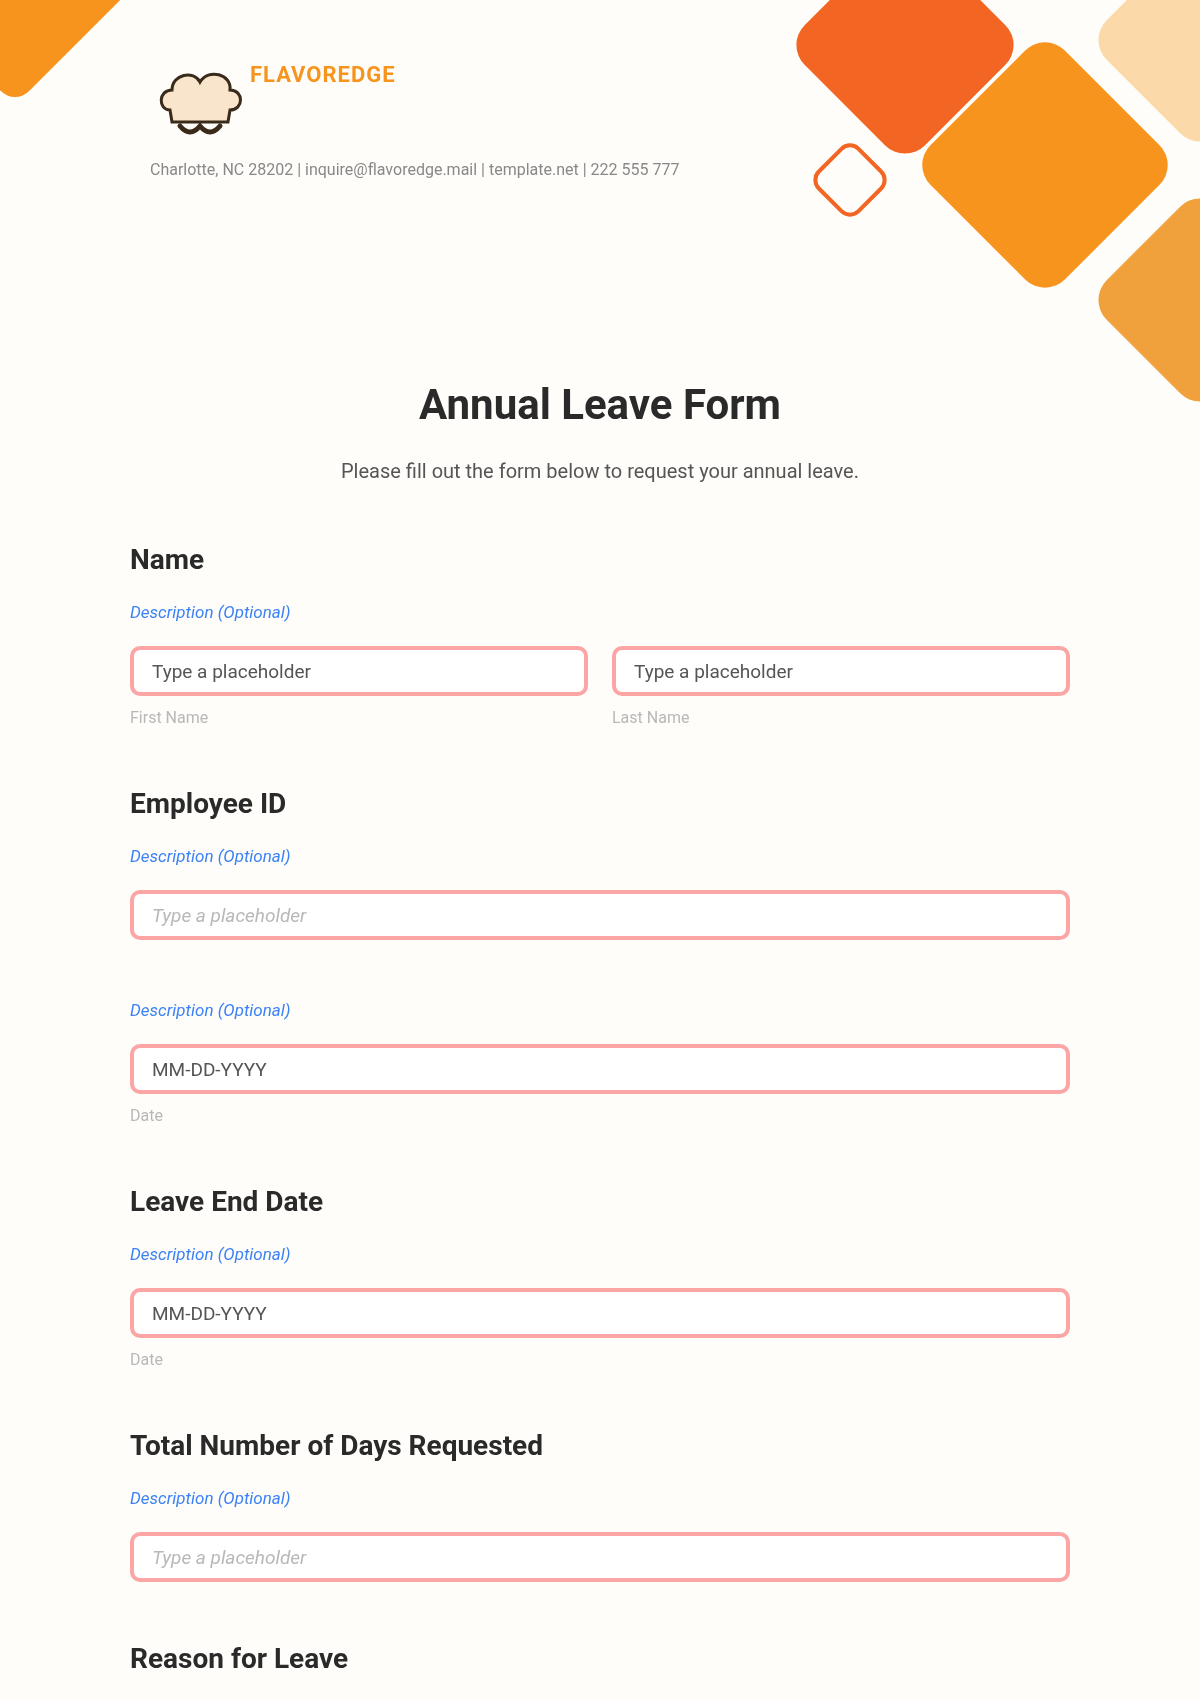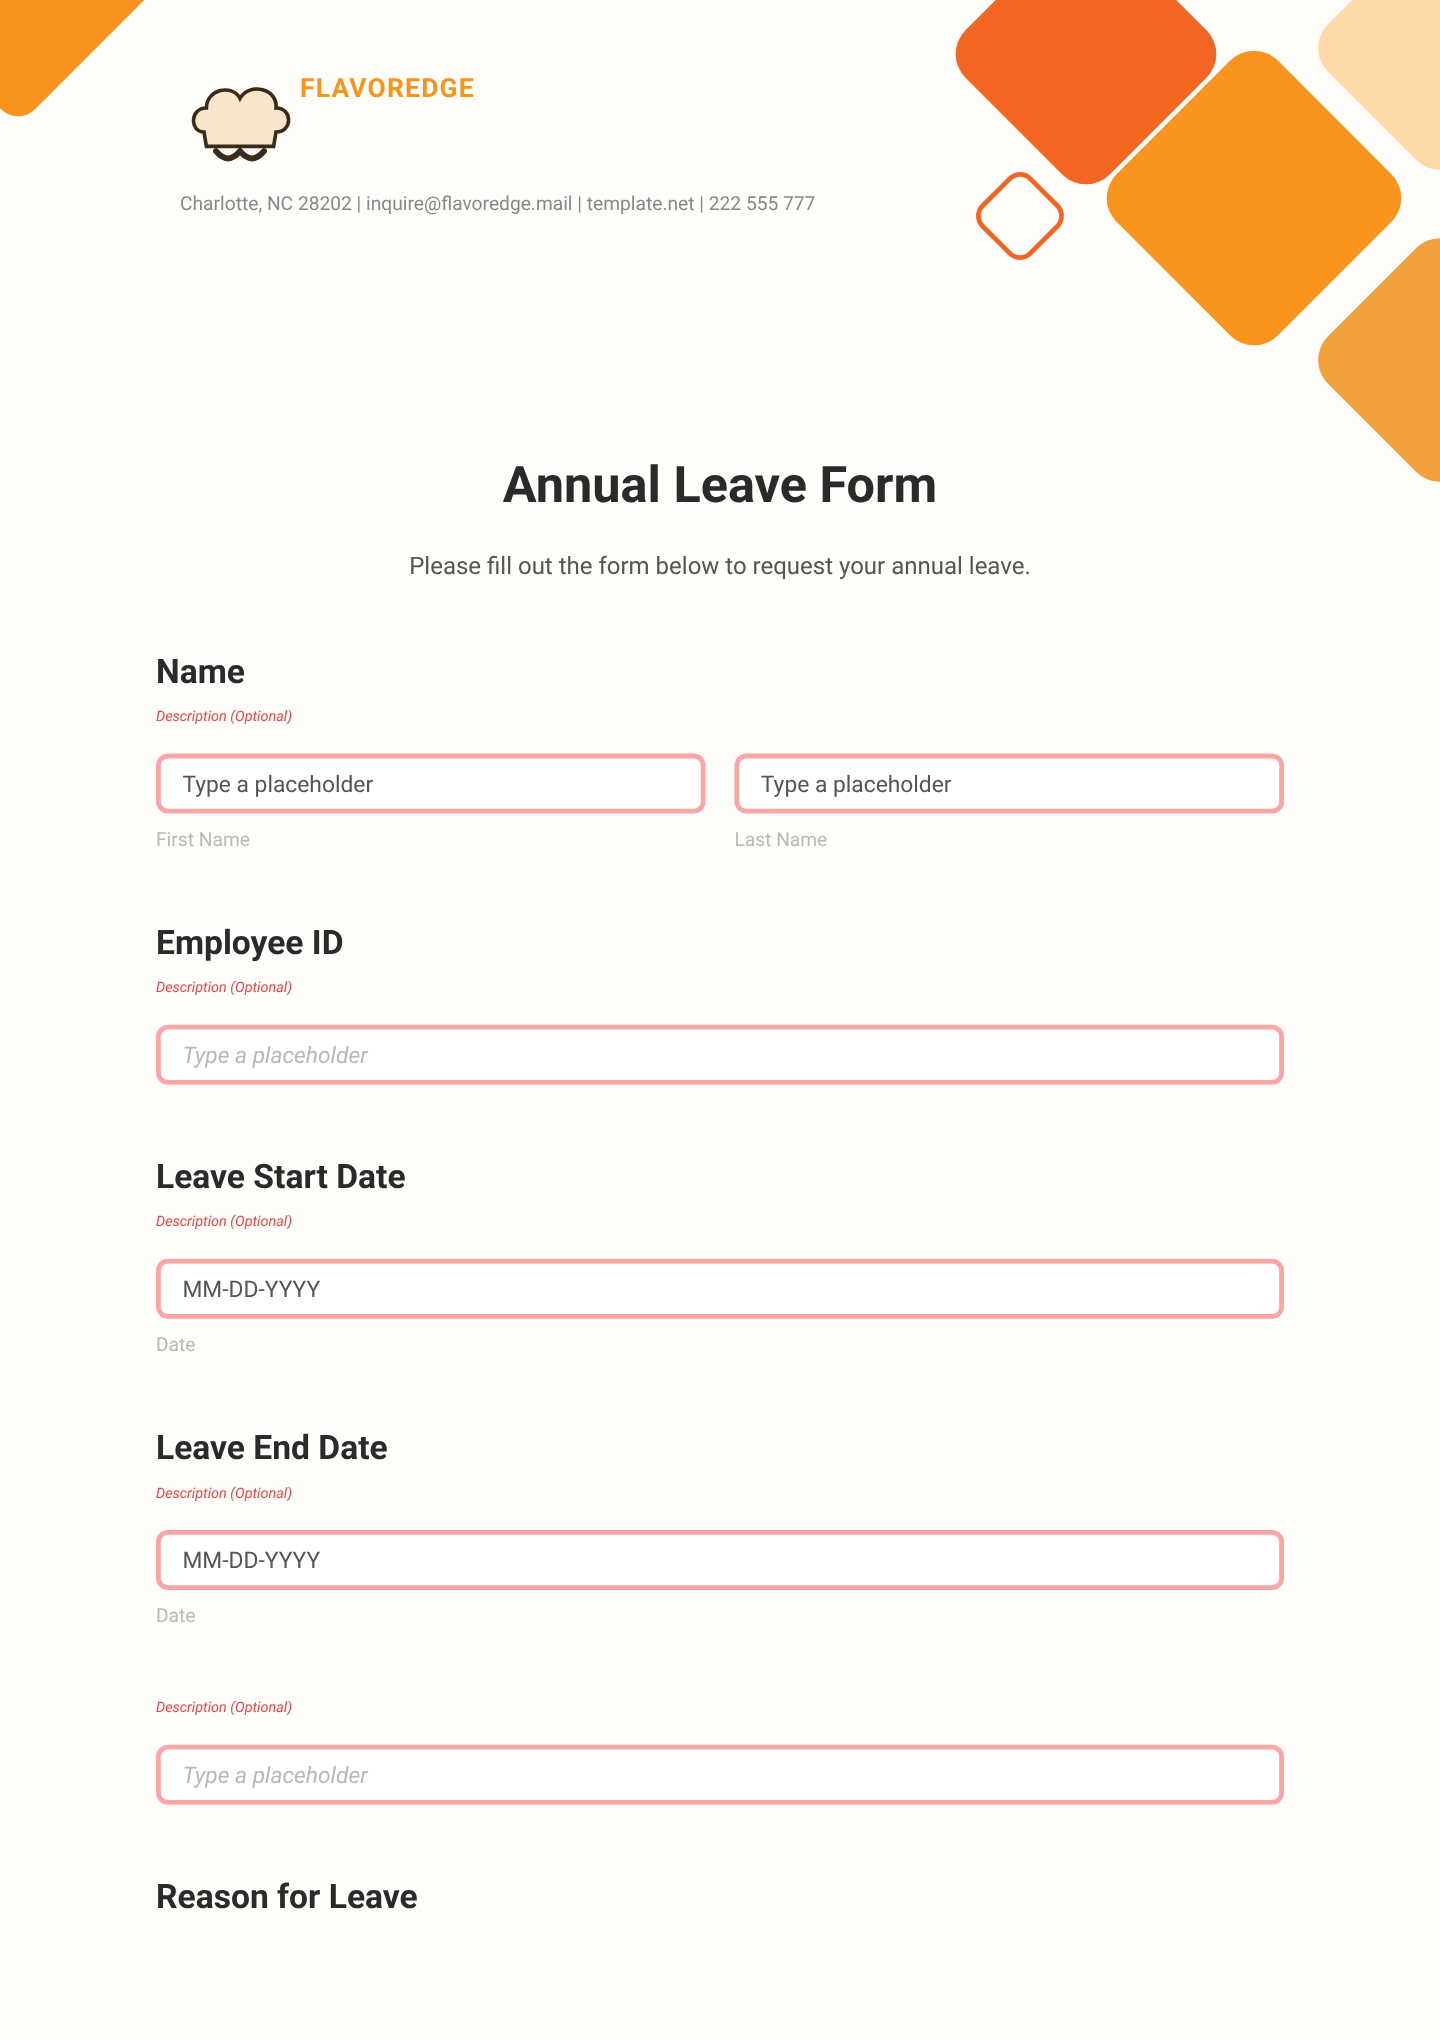--- a/index.html
+++ b/index.html
@@ -37,21 +37,21 @@
     position: absolute;
     top: 380px;
     left: 130px;
     width: 940px;
   }
   .form-title { font-size: 42px; font-weight: 700; color: #2a2a2a; text-align: center; }
   .form-sub { font-size: 20px; color: #555; text-align: center; margin-top: 30px; }
 
   .field-block { margin-top: 60px; }
   .field-label { font-size: 28px; font-weight: 700; color: #2a2a2a; }
-  .field-desc { font-size: 12px; font-style: italic; color: #ef4444; margin-top: 14px; }
+  .field-desc { font-size: 17px; font-style: italic; color: #3b82f6; margin-top: 26px; }
 
   .row-two { display: flex; gap: 24px; margin-top: 24px; }
   .row-one { margin-top: 24px; }
   .col { flex: 1; display: flex; flex-direction: column; }
 
   input.text-input {
     width: 100%;
     height: 50px;
     border: 4px solid #fca5a5;
     border-radius: 10px;
@@ -108,38 +108,38 @@
 
   <div class="field-block">
     <div class="field-label">Employee ID</div>
     <div class="field-desc">Description (Optional)</div>
     <div class="row-one">
       <input class="text-input italic" type="text" placeholder="Type a placeholder" style="">
     </div>
   </div>
 
   <div class="field-block">
-    <div class="field-label">Leave Start Date</div>
     <div class="field-desc">Description (Optional)</div>
     <div class="row-one">
       <input class="text-input" type="text" placeholder="MM-DD-YYYY" style="">
       <div class="sub-label">Date</div>
     </div>
   </div>
 
   <div class="field-block">
     <div class="field-label">Leave End Date</div>
     <div class="field-desc">Description (Optional)</div>
     <div class="row-one">
       <input class="text-input" type="text" placeholder="MM-DD-YYYY" style="">
       <div class="sub-label">Date</div>
     </div>
   </div>
 
   <div class="field-block">
+    <div class="field-label">Total Number of Days Requested</div>
     <div class="field-desc">Description (Optional)</div>
     <div class="row-one">
       <input class="text-input italic" type="text" placeholder="Type a placeholder" style="">
     </div>
   </div>
 
   <div class="field-block">
     <div class="field-label">Reason for Leave</div>
   </div>
 

